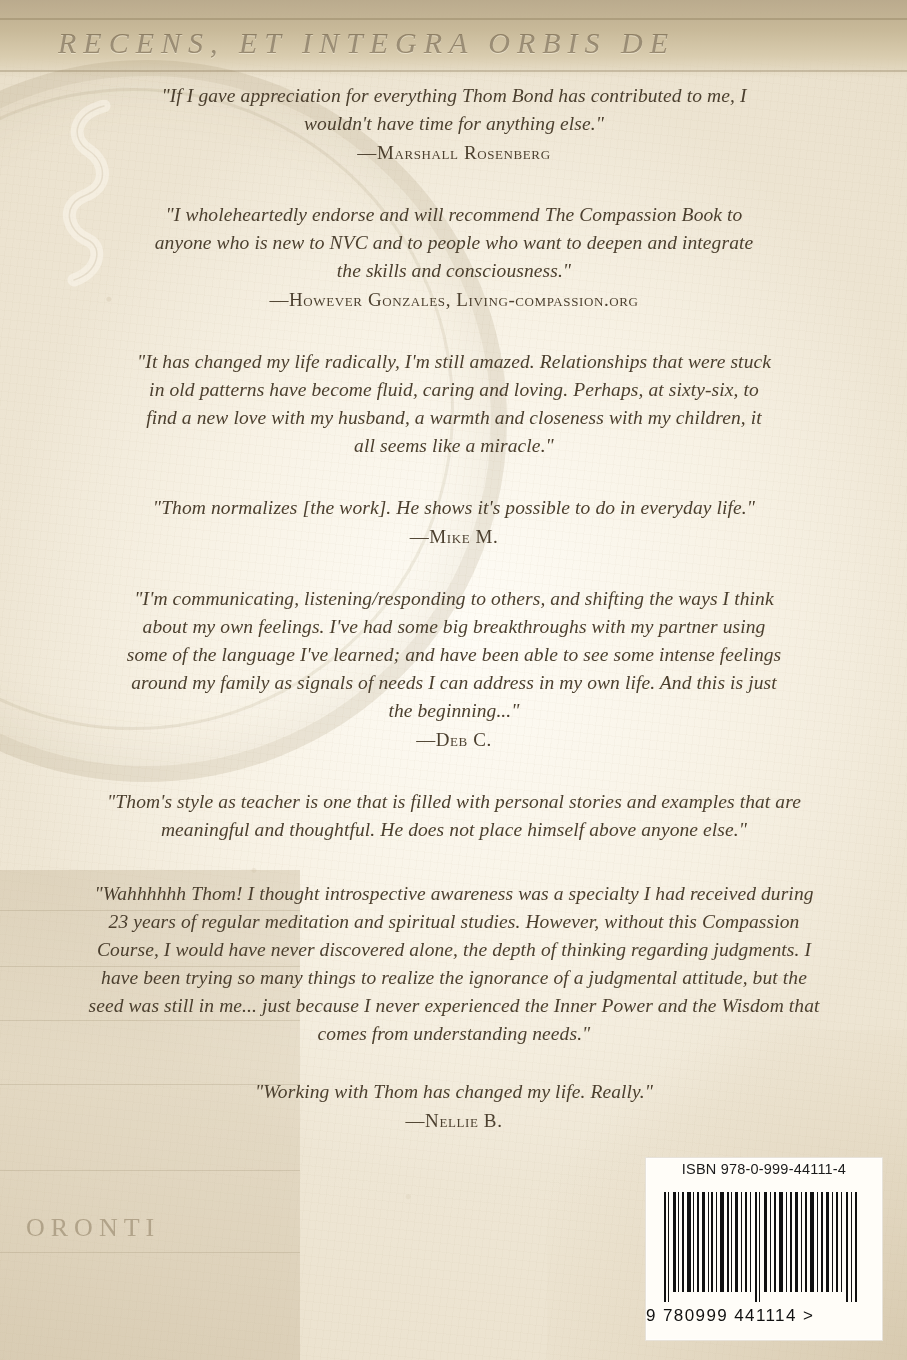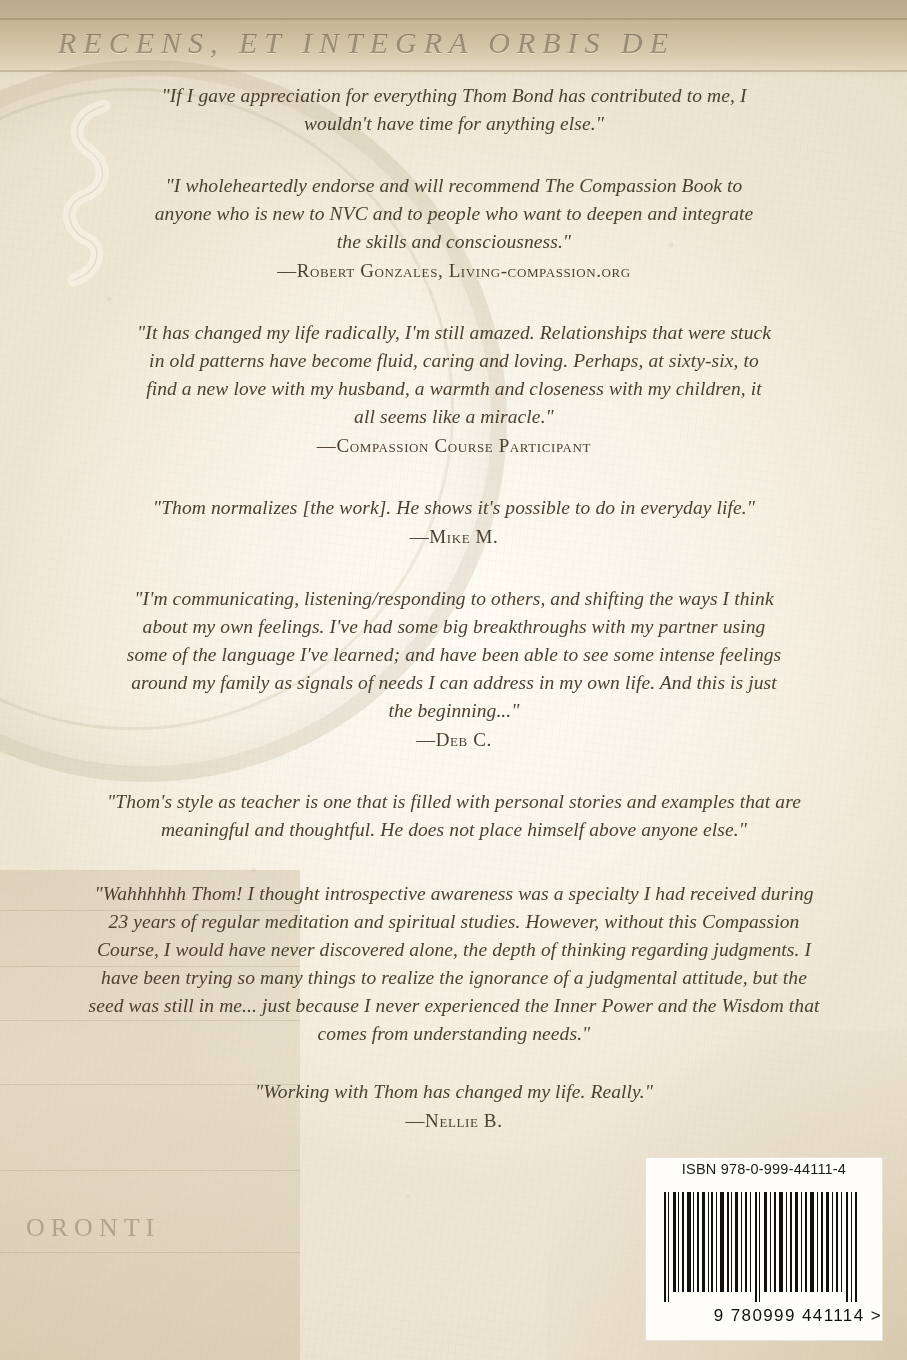--- a/index.html
+++ b/index.html
@@ -214,21 +214,21 @@
     top: 34px;
     width: 204px;
     height: 110px;
     display: block;
   }
   .barcode-digits {
     position: absolute;
     left: 0;
     top: 148px;
     width: 236px;
-    text-align: right;
+    text-align: left;
     font-family: "Liberation Sans", sans-serif;
     font-size: 17px;
     letter-spacing: 1.4px;
     color: #111;
   }
 </style>
 </head>
 <body>
 
 <div class="page">
@@ -257,30 +257,30 @@
     <div class="ml" style="top:382px"></div>
   </div>
   <div class="plate-word">ORONTI</div>
 
   <div class="corner-shade"></div>
 
   <div class="content">
 
     <div class="quote q1">
       <span class="quote-text">"If I gave appreciation for everything Thom Bond has contributed to me, I wouldn't have time for anything else."</span>
+      <span class="quote-attr">—Marshall Rosenberg</span>
     </div>
 
     <div class="quote q2">
       <span class="quote-text">"I wholeheartedly endorse and will recommend The Compassion Book to anyone who is new to NVC and to people who want to deepen and integrate the skills and consciousness."</span>
-      <span class="quote-attr">—Robert Gonzales, Living-compassion.org</span>
+      <span class="quote-attr">—However Gonzales, Living-compassion.org</span>
     </div>
 
     <div class="quote q3">
       <span class="quote-text">"It has changed my life radically, I'm still amazed. Relationships that were stuck in old patterns have become fluid, caring and loving. Perhaps, at sixty-six, to find a new love with my husband, a warmth and closeness with my children, it all seems like a miracle."</span>
-      <span class="quote-attr">—Compassion Course Participant</span>
     </div>
 
     <div class="quote q4">
       <span class="quote-text">"Thom normalizes [the work]. He shows it's possible to do in everyday life."</span>
       <span class="quote-attr">—Mike M.</span>
     </div>
 
     <div class="quote q5">
       <span class="quote-text">"I'm communicating, listening/responding to others, and shifting the ways I think about my own feelings. I've had some big breakthroughs with my partner using some of the language I've learned; and have been able to see some intense feelings around my family as signals of needs I can address in my own life. And this is just the beginning..."</span>
       <span class="quote-attr">—Deb C.</span>

